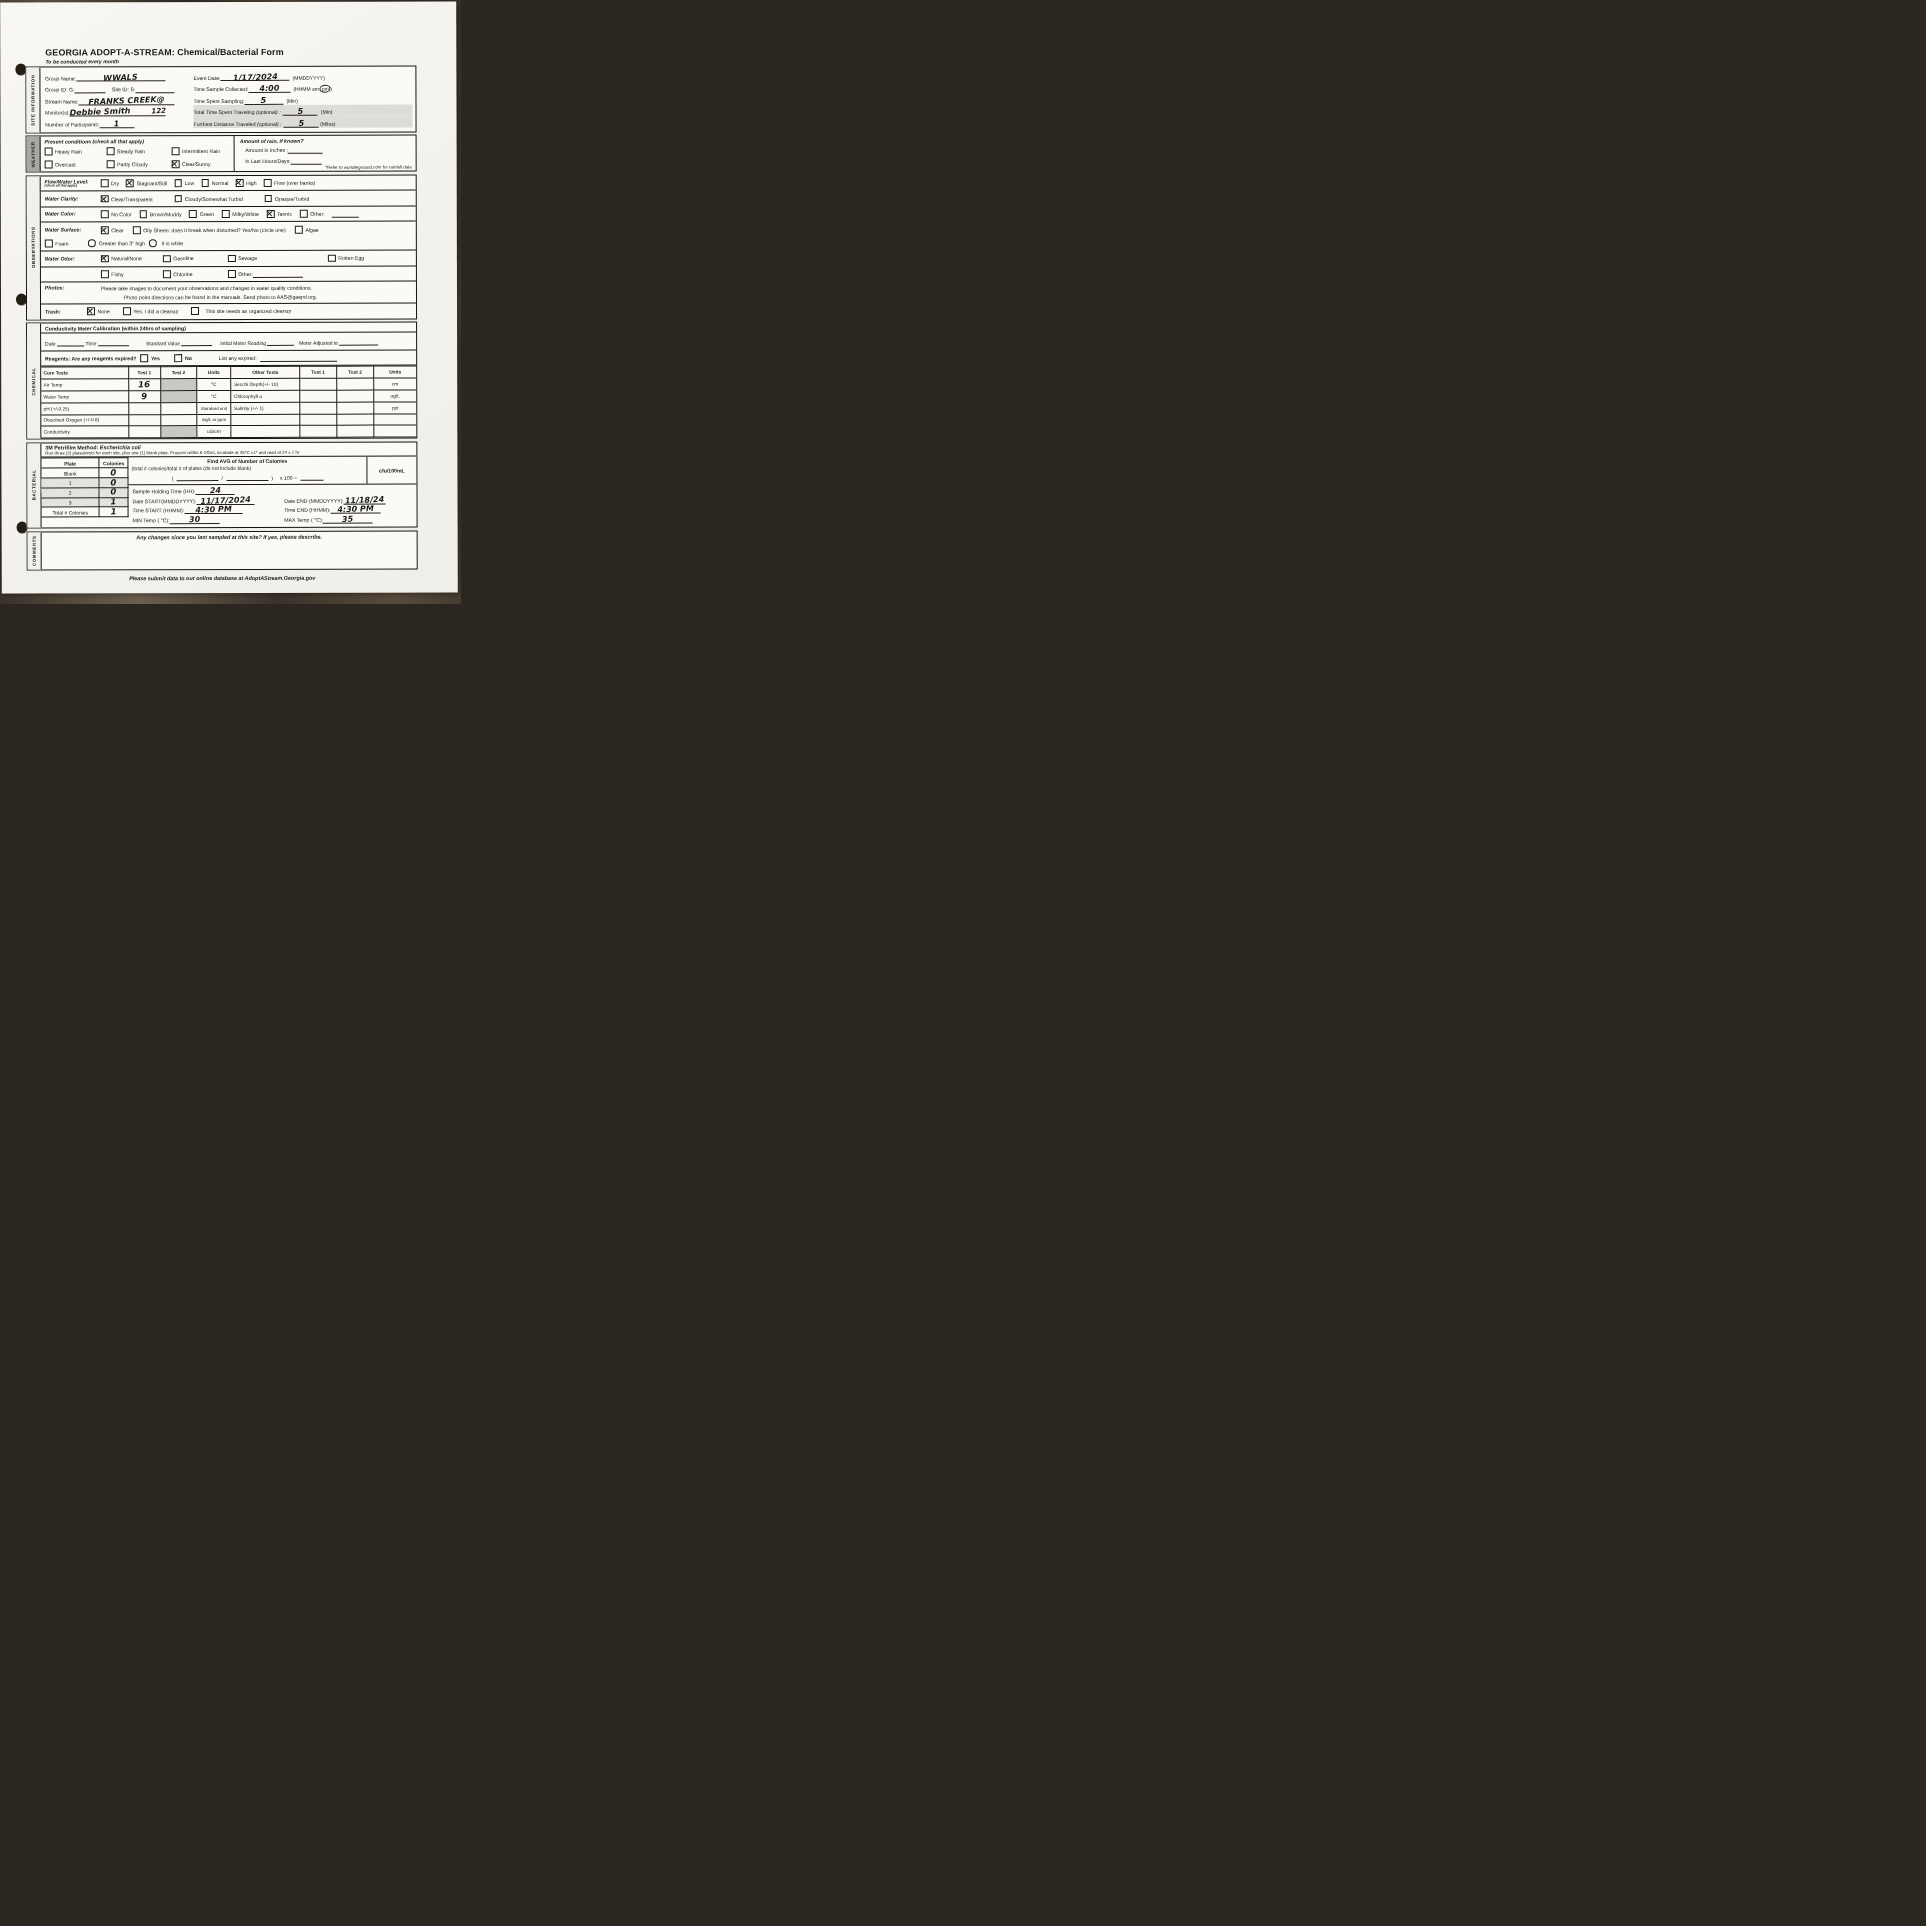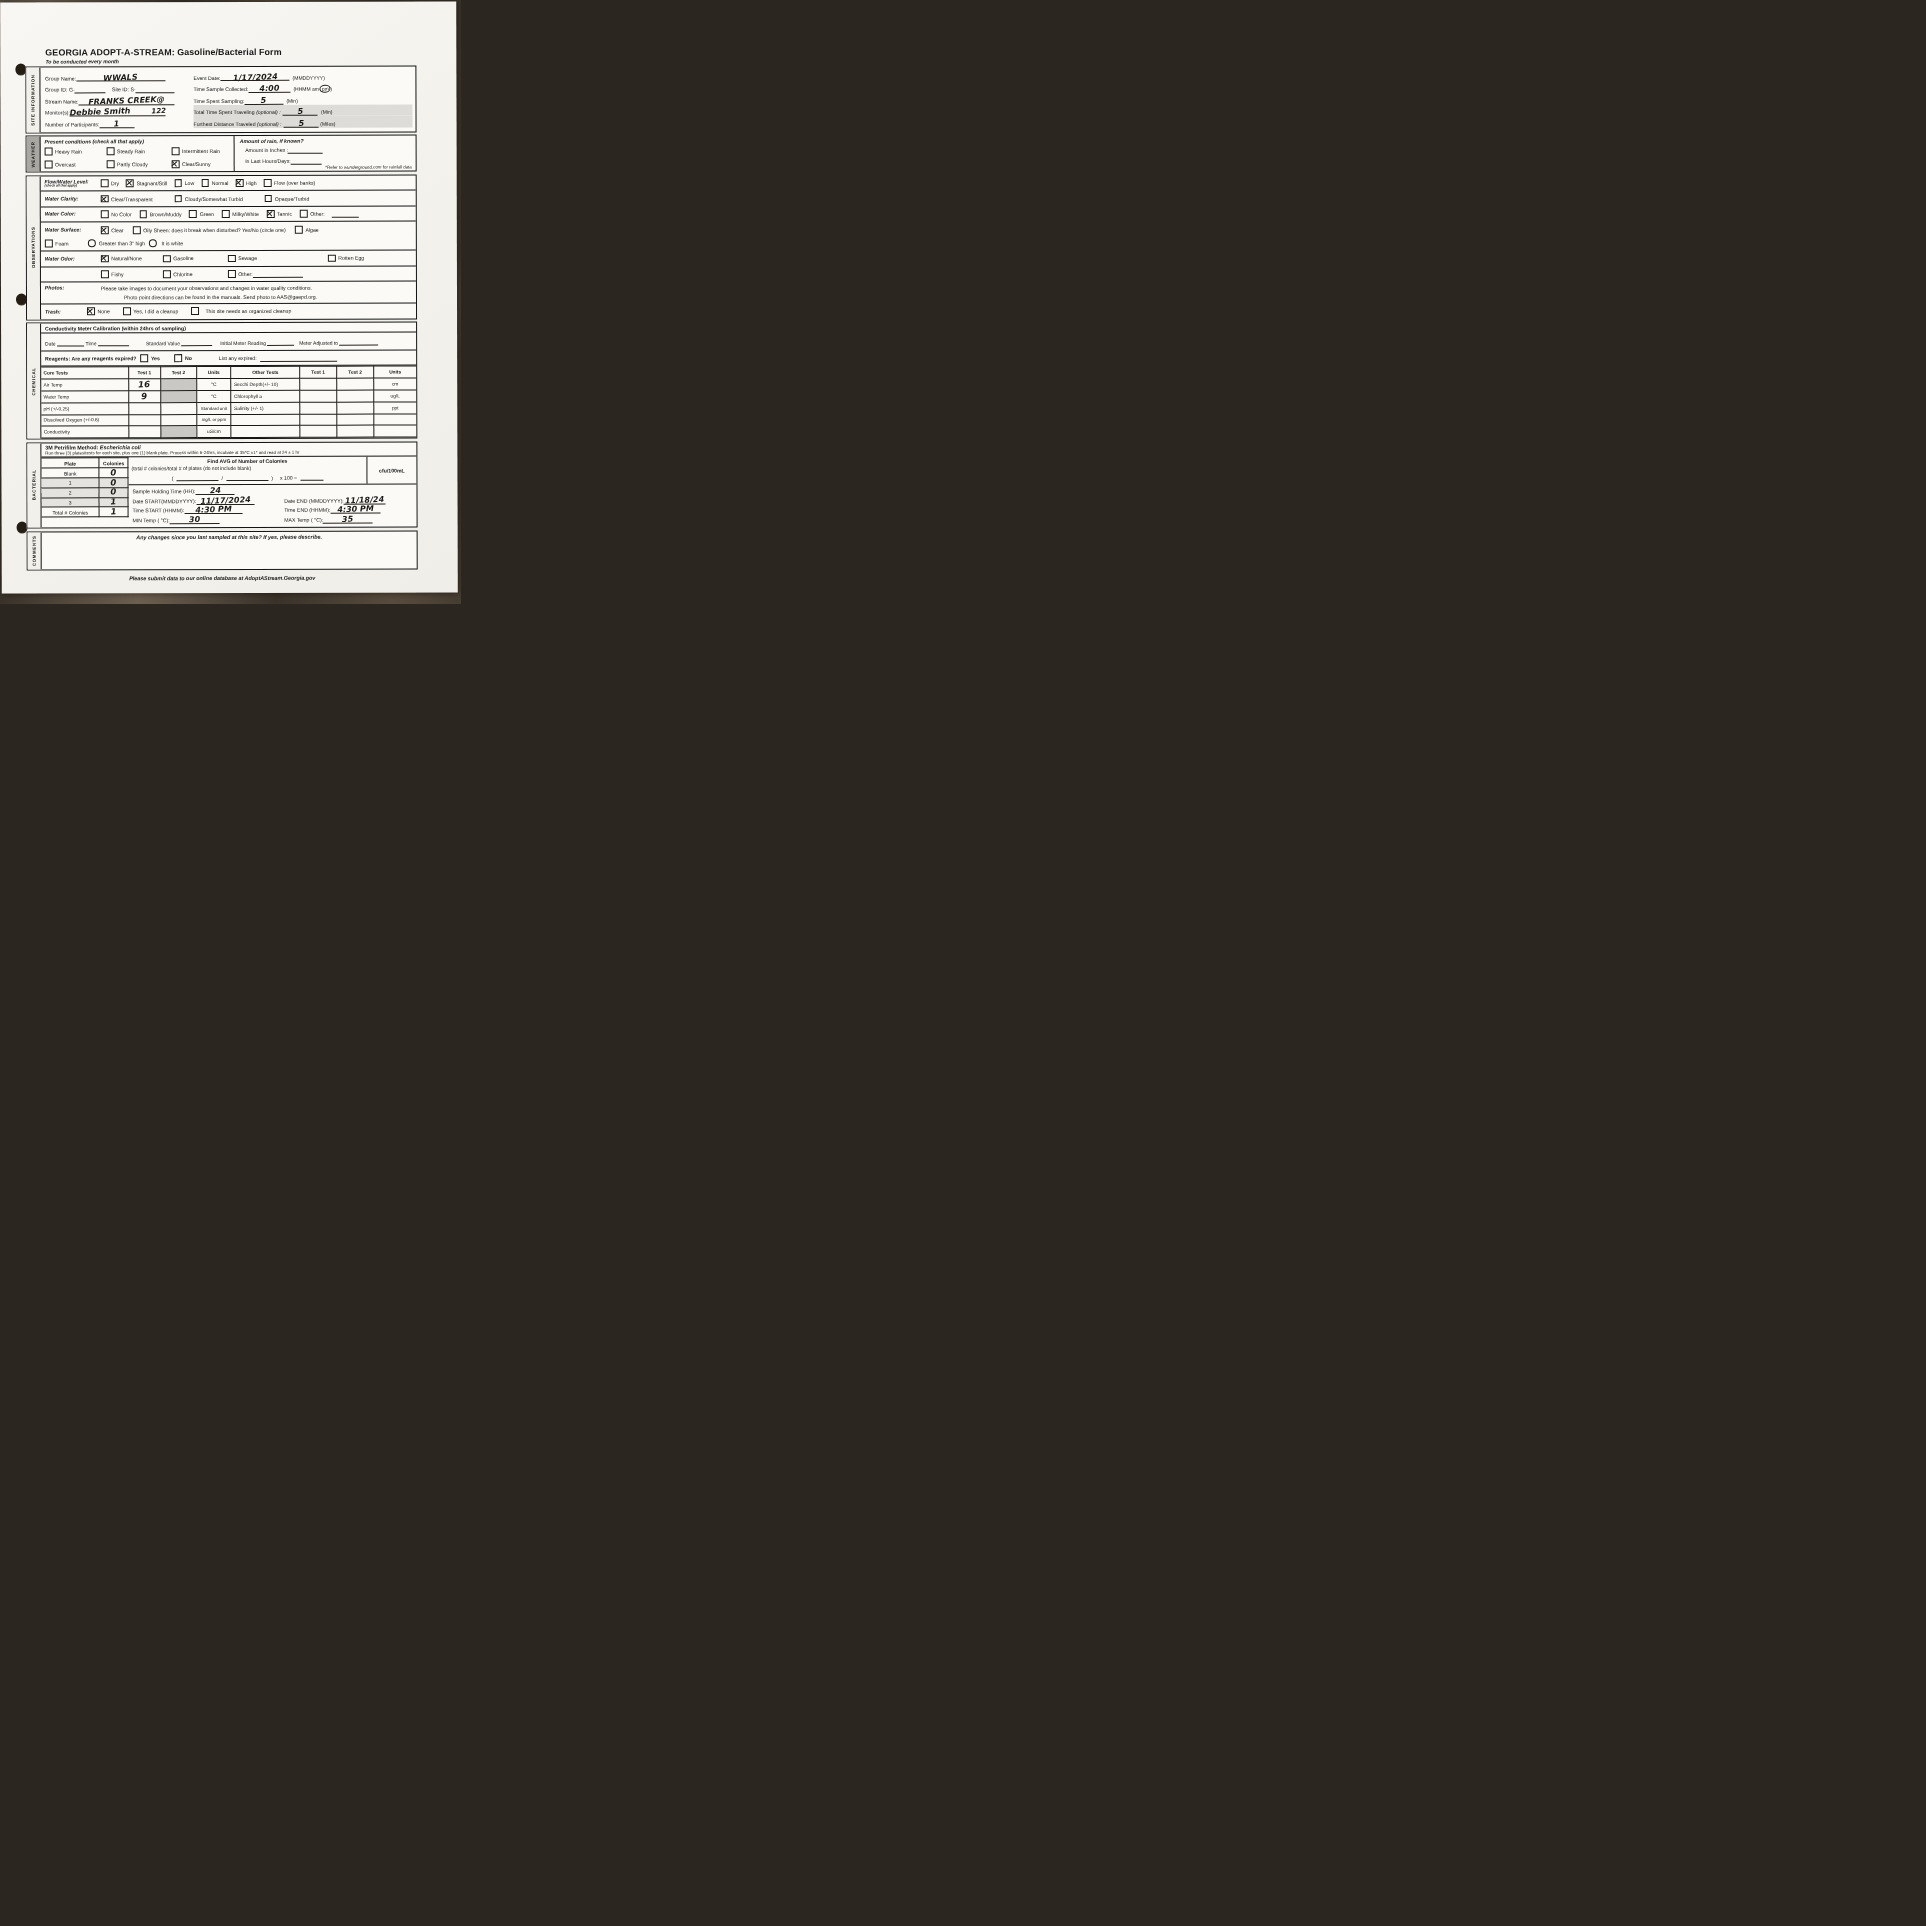--- a/index.html
+++ b/index.html
@@ -114,21 +114,21 @@
 </style>
 </head>
 <body>
 
 <div class="paper">
   <div class="hole" style="top:61px"></div>
   <div class="hole" style="top:291px"></div>
   <div class="hole" style="top:519px"></div>
 
   <div class="content">
-    <div class="title">GEORGIA ADOPT-A-STREAM: Gasoline/Bacterial Form</div>
+    <div class="title">GEORGIA ADOPT-A-STREAM: Chemical/Bacterial Form</div>
     <div class="subtitle">To be conducted every month</div>
 
     <div class="sec">
       <div class="tab">
           <span>SITE INFORMATION</span>
         </div>
       <div class="body si">
         <div class="si-l">
           <div class="frow">
             <span class="flabel">Group Name:</span>

